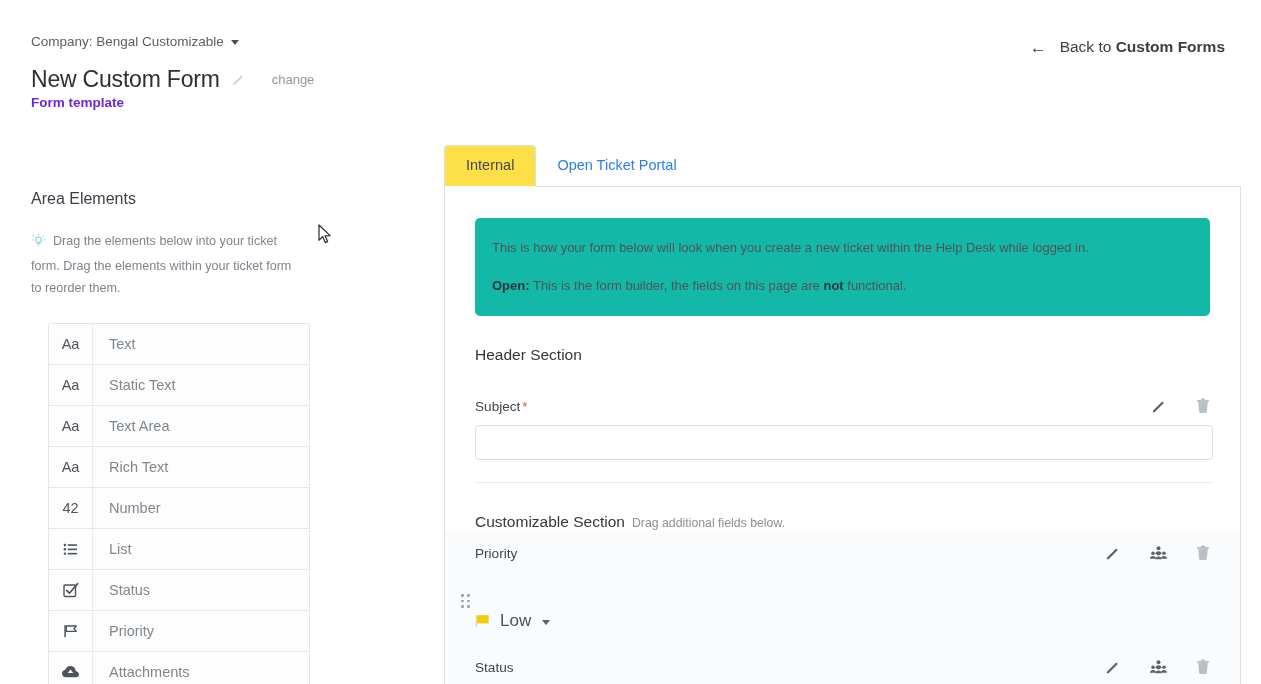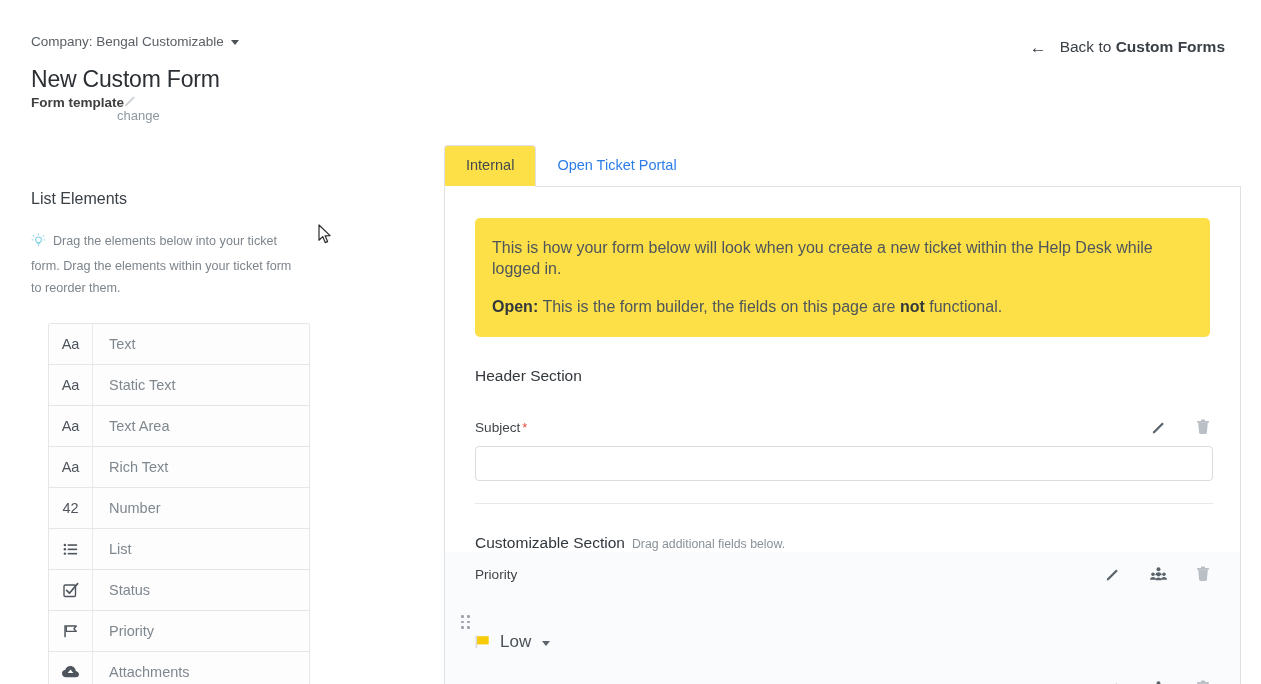--- a/index.html
+++ b/index.html
@@ -27,21 +27,21 @@
     border-left: 4.5px solid transparent;
     border-right: 4.5px solid transparent;
     border-top: 5.5px solid #4b5055;
     display: inline-block;
     margin-top: 2px;
   }
 
   .title-row {
     position: absolute;
     left: 31px; top: 66px;
-    display: flex; align-items: center; flex-direction: column;
+    display: flex; align-items: center;
   }
   .page-title {
     font-size: 23px;
     font-weight: 400;
     color: #2c3034;
     letter-spacing: -0.2px;
   }
   .pencil-small {
     margin-left: 11px;
     color: #c3c9ce;
@@ -51,21 +51,21 @@
   .change-link {
     margin-left: 26px;
     font-size: 13px;
     color: #8e979e;
     cursor: pointer;
   }
   .subtitle {
     position: absolute;
     left: 31px; top: 95px;
     font-size: 13.5px;
-    color: #404040;
+    color: #6d28d9;
     font-weight: 600;
   }
 
   .back-link {
     position: absolute;
     right: 36px; top: 38px;
     display: flex; align-items: center; gap: 13px;
     font-size: 15.5px;
     color: #3a4046;
     cursor: pointer;
@@ -168,24 +168,24 @@
     border: 1px solid #dde1e6;
     border-top: 1px solid #dde1e6;
     background: #ffffff;
     height: 519px;
     padding: 31px 30px 0 30px;
     position: relative;
     z-index: 1;
   }
 
   .info-box {
-    background: #fde047;
+    background: #14b8a6;
     border-radius: 5px;
     padding: 19px 17px 20px 17px;
-    font-size: 16px;
+    font-size: 13px;
     color: #4e555b;
     line-height: 21px;
   }
   .info-box p + p { margin-top: 17px; }
   .info-box b { font-weight: 700; color: #32373c; }
 
   .form-section-title {
     font-size: 15.5px;
     color: #32373c;
     margin-top: 30px;
@@ -308,21 +308,21 @@
   <span class="change-link">change</span>
 </div>
 <div class="subtitle">Form template</div>
 
 <div class="back-link">
   <span class="arrow-left">←</span>
   <span><span>Back to </span><span class="strong">Custom Forms</span></span>
 </div>
 
 <div class="left-panel">
-  <div class="section-heading">List Elements</div>
+  <div class="section-heading">Area Elements</div>
   <div class="hint-block">
     <span class="bulb-icon">
       <svg width="15" height="15" viewBox="0 0 16 16">
         <circle cx="8" cy="7.3" r="3.1" fill="none" stroke="#7fd0e3" stroke-width="1.1"></circle>
         <rect x="6.2" y="11" width="3.6" height="1" fill="#7fd0e3"></rect>
         <rect x="7.6" y="0.6" width="0.9" height="2" fill="#7fd0e3"></rect>
         <rect x="7.6" y="12.6" width="0.9" height="1.6" fill="#7fd0e3"></rect>
         <rect x="0.6" y="6.9" width="2" height="0.9" fill="#7fd0e3"></rect>
         <rect x="13.4" y="6.9" width="2" height="0.9" fill="#7fd0e3"></rect>
         <rect x="2.3" y="2" width="0.9" height="2" fill="#7fd0e3" transform="rotate(-45 2.7 3)"></rect>

